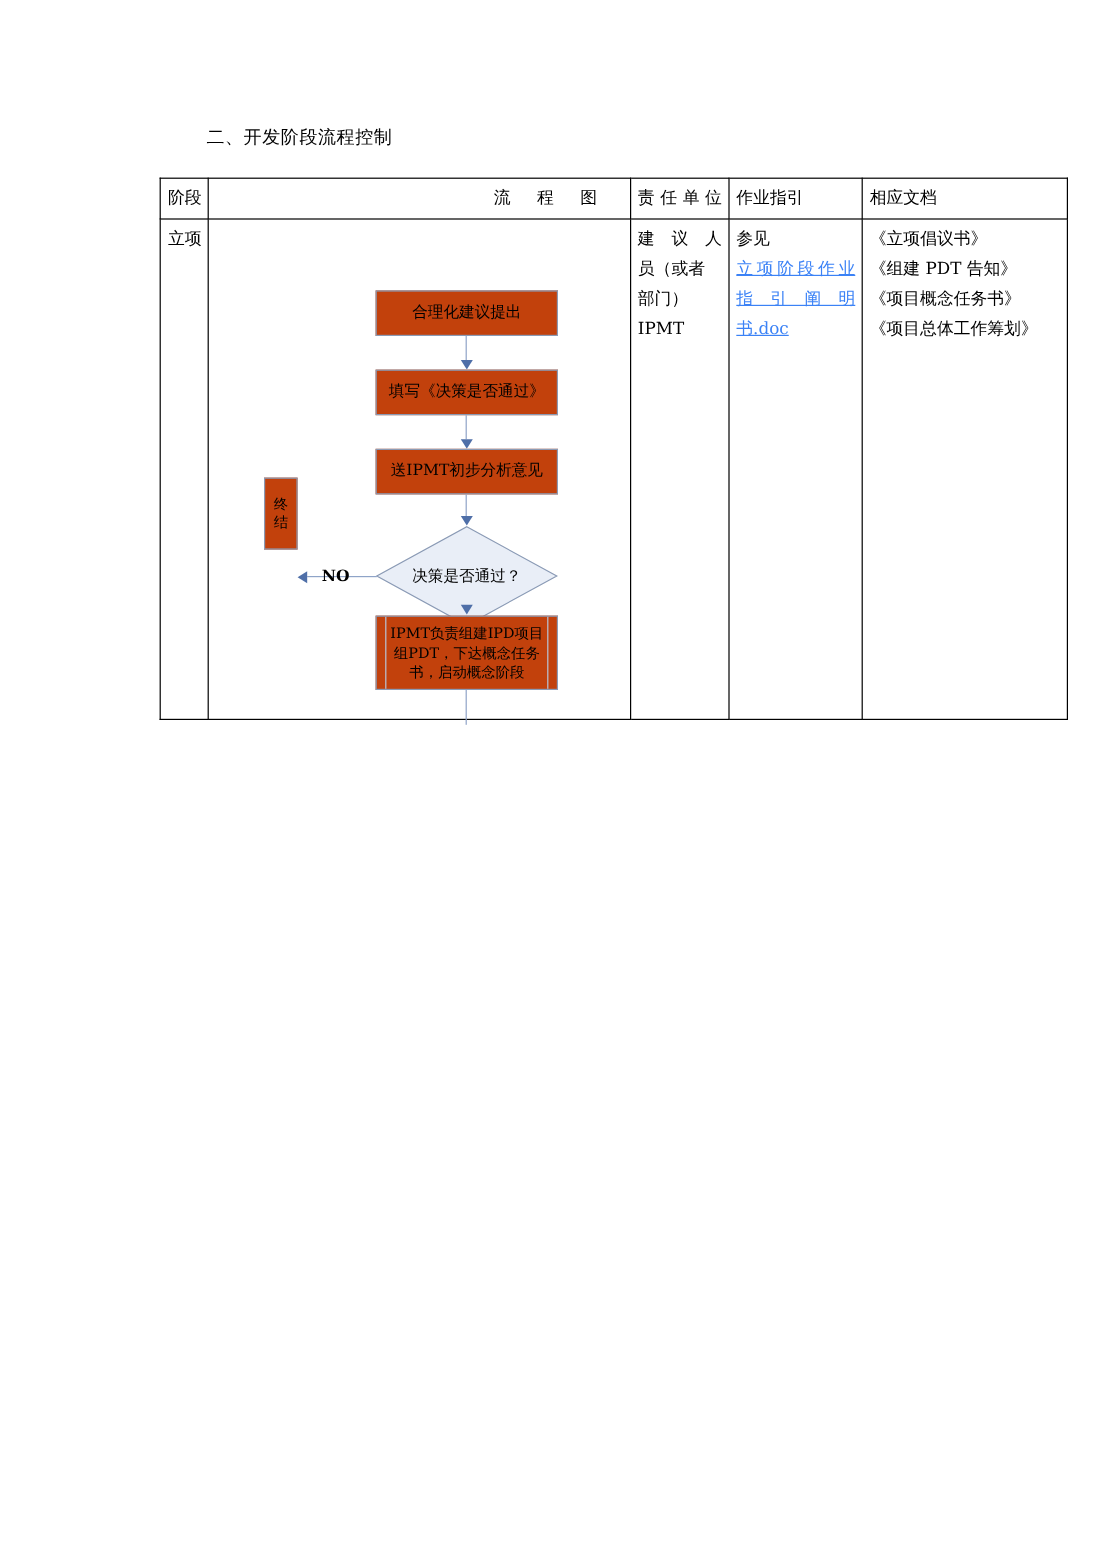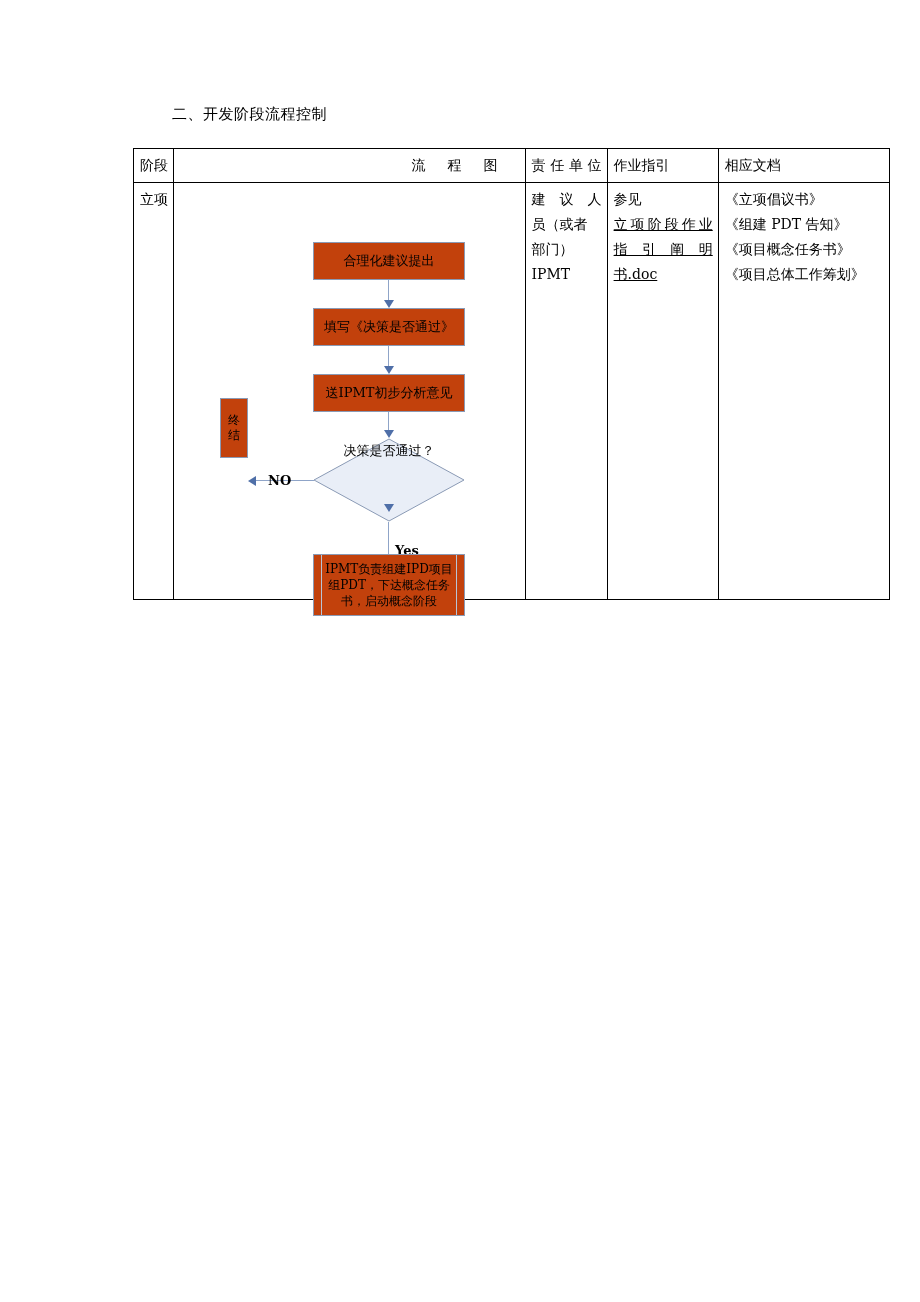--- a/index.html
+++ b/index.html
@@ -40,21 +40,21 @@
   .hdr-flow{
     text-align:right;letter-spacing:22px;padding-left:40px;
   }
   .hdr-unit{ text-align:justify; text-align-last:justify;margin-left:36px; }
 
   .cell-unit{ font-size:14px;line-height:25px; }
   .cell-unit .justify{ text-align:justify;text-align-last:justify; }
 
   .cell-guide{font-size:14px;line-height:25px;}
   .link{
-    color:#000000;display:block;
+    color:#3b82f6;display:block;
     text-align:justify;text-align-last:justify;
   }
   .link.last{text-align-last:left;}
 
   .cell-doc{font-size:14px;line-height:25px;white-space:nowrap;}
 
   
   .flow-cell{position:relative;height:408px;padding:0;}
   .flow-canvas{position:absolute;left:0;top:0;width:351px;height:408px;}
 
@@ -75,36 +75,35 @@
     width:28px;height:60px;left:46px;top:215px;
     flex-direction:column;line-height:15px;font-size:12px;
     padding:2px 0;
   }
   .node.term span{display:block;}
 
   .node.final{
     width:152px;height:62px;left:139px;top:330px;
     font-size:12px;line-height:16px;align-items:center;
     padding:0;
-    margin-top:41px;
   }
   .final-inner{
     box-sizing:border-box;width:136px;height:60px;
     border-left:1px solid #b9c4d6;border-right:1px solid #b9c4d6;
     display:flex;align-items:center;justify-content:center;
     text-align:center;padding:0 3px;
   }
 
   .diamond{
     position:absolute;left:139px;top:255px;width:152px;height:84px;
   }
   .diamond svg{display:block;}
   .diamond-label{
     position:absolute;left:0;top:0;width:152px;height:84px;
-    display:flex;align-items:flex-start;justify-content:center;
+    display:flex;align-items:center;justify-content:center;
     font-size:13px;color:#000;
   }
 
   .conn{position:absolute;background:#8fa4c8;}
   .conn.v{width:1px;}
   .conn.h{height:1px;}
 
   .arrow-down{
     position:absolute;width:0;height:0;
     border-left:5px solid transparent;border-right:5px solid transparent;

